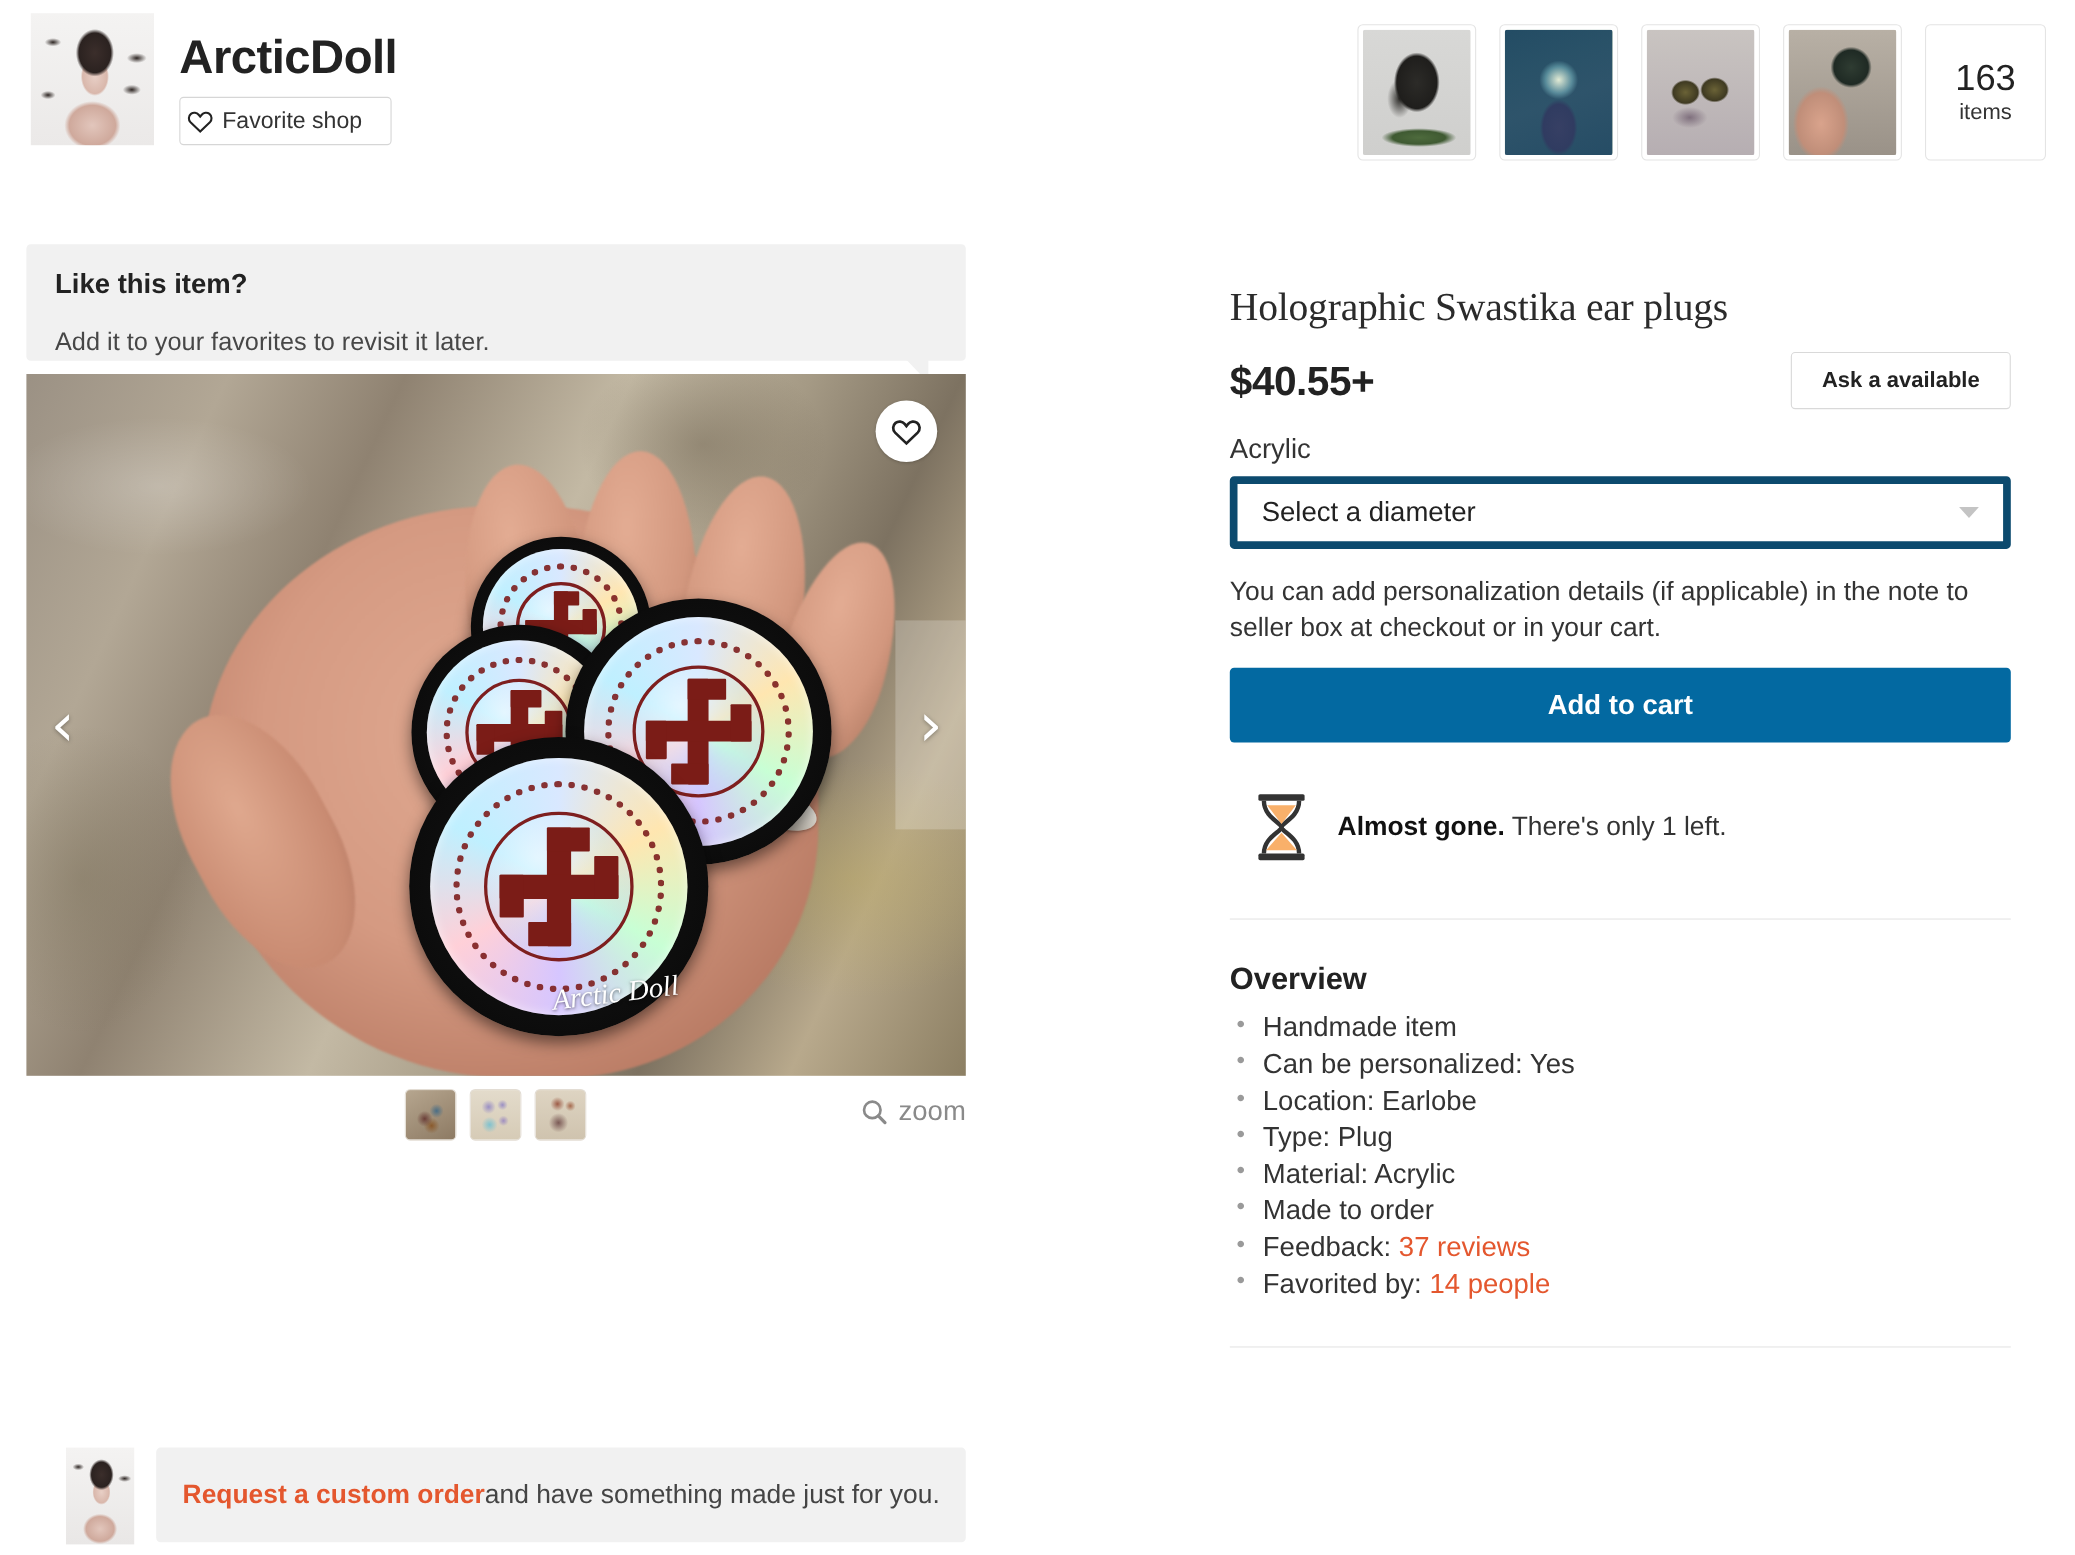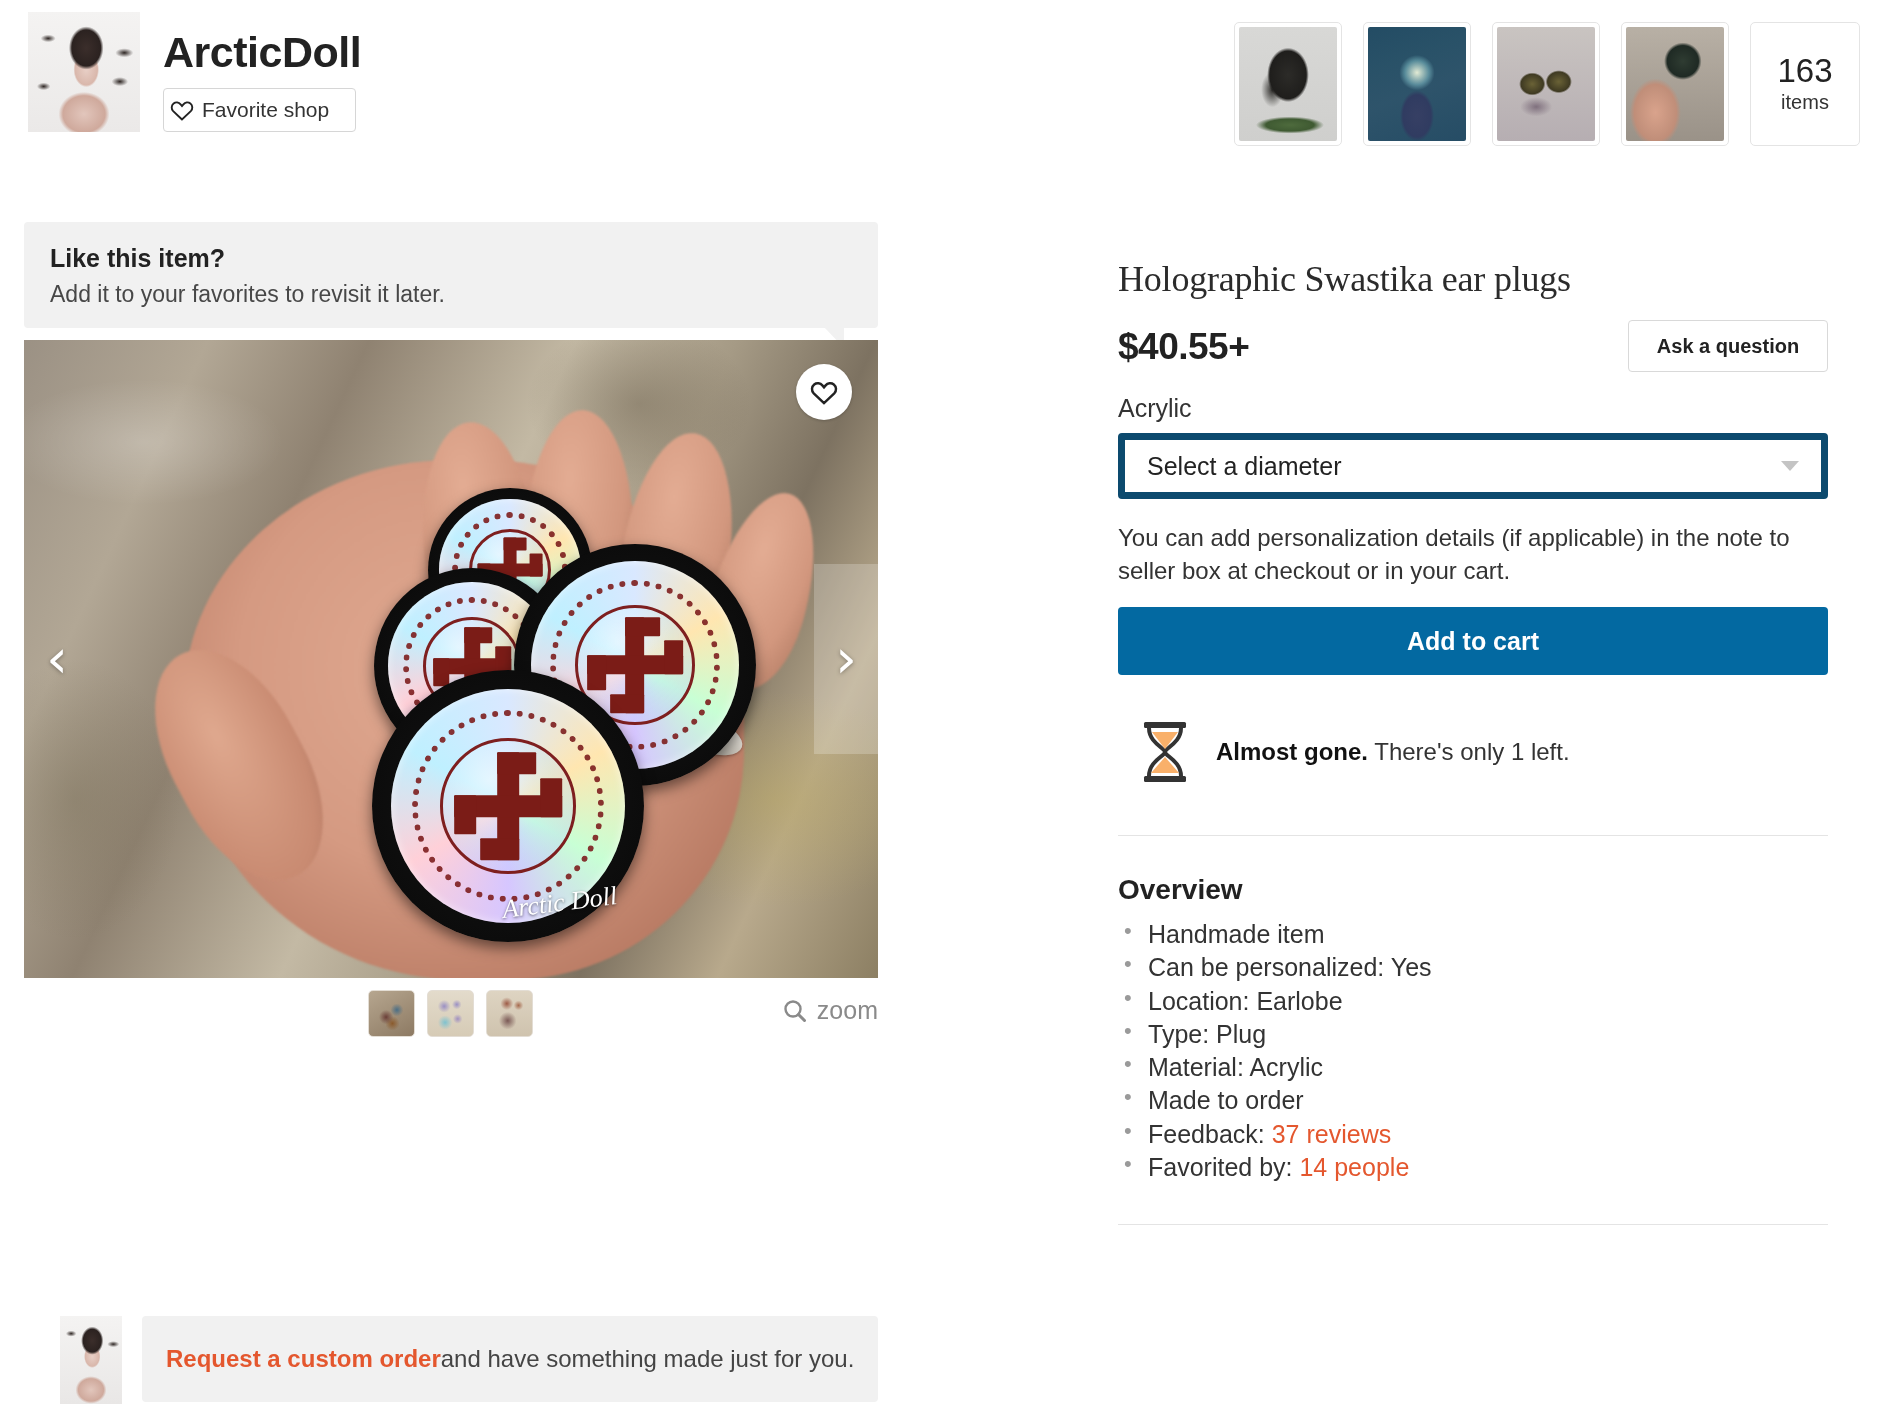--- a/index.html
+++ b/index.html
@@ -117,21 +117,21 @@
     padding: 22px 26px 0 26px;
   }
   .like-callout .tip {
     position: absolute; left: 800px; bottom: -20px;
     width: 0; height: 0;
     border-left: 20px solid transparent;
     border-right: 0 solid transparent;
     border-top: 21px solid #f1f1f1;
   }
   .like-title { font-size: 25px; font-weight: bold; color: #222222; }
-  .like-sub { font-size: 23px; color: #474747; margin-top: 8px; }
+  .like-sub { font-size: 23px; color: #474747; margin-top: 24px; }
 
   
   .hero {
     position: relative; margin-top: 12px;
     width: 854px; height: 638px;
     overflow: hidden;
     background:
       linear-gradient(115deg, #9b9184 0%, #b2a795 16%, #8f8271 30%, #c3b9a4 48%,
                       #a59a85 62%, #7d7261 74%, #b8a98c 86%, #8c7f63 100%);
     cursor: pointer;
@@ -530,21 +530,21 @@
       <a>Request a custom order</a>
         <span> and have something made just for you.</span>
     </div>
   </div>
 
   <div class="right-col">
     <div class="item-title">Holographic Swastika ear plugs</div>
 
     <div class="price-row">
       <span class="price">$40.55+</span>
-      <div class="ask-btn">Ask a question</div>
+      <div class="ask-btn">Ask a available</div>
     </div>
 
     <div class="field-label">Acrylic</div>
     <div class="select-box">
       <span>Select a diameter</span>
       <span class="caret"></span>
     </div>
 
     <div class="personalization">You can add personalization details (if applicable) in the note to seller box at checkout or in your cart.</div>
 

